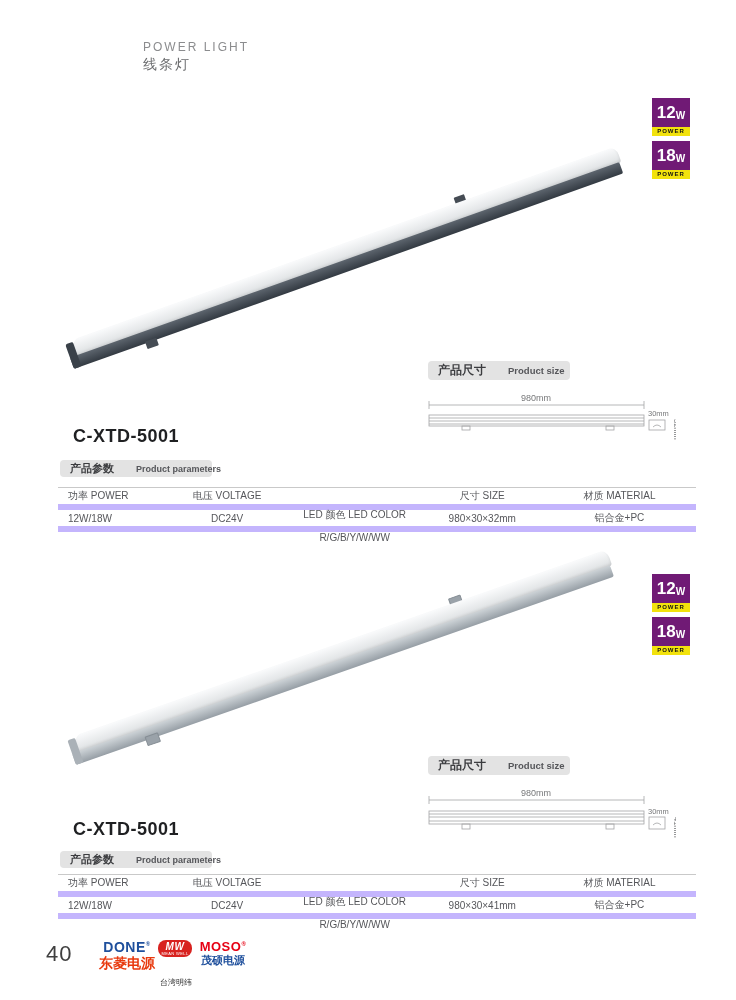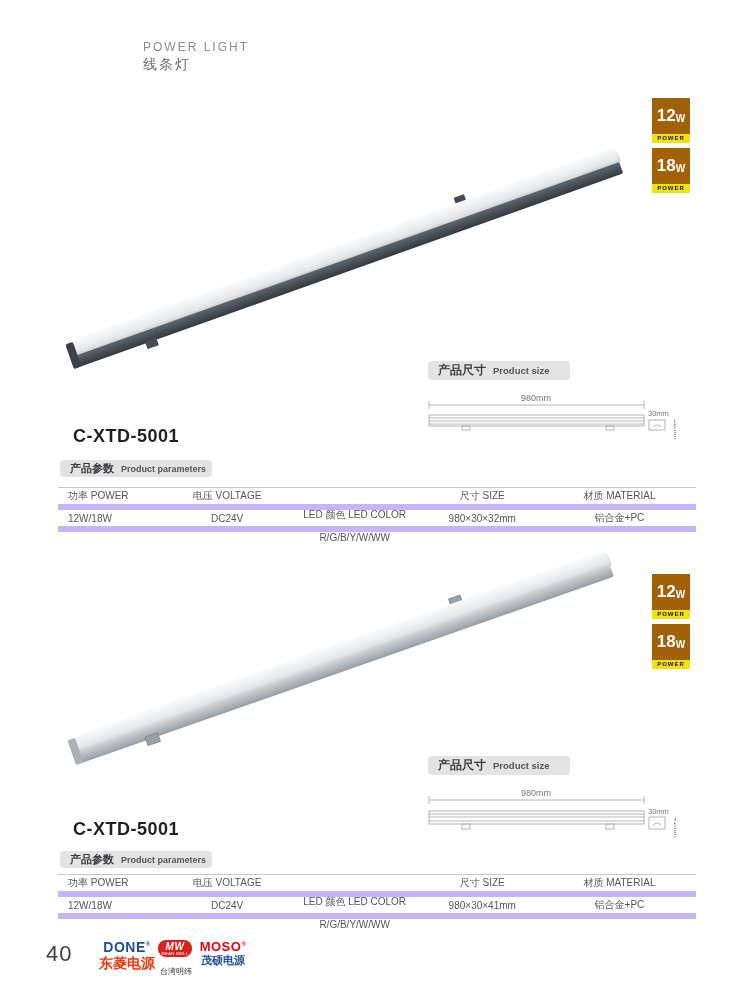--- a/index.html
+++ b/index.html
@@ -8,21 +8,21 @@
     font-family:"Liberation Sans", sans-serif; overflow:hidden;
   }
   
   .led-title{position:absolute; left:50px; top:30px; font-size:44px; font-weight:bold;
     color:#58595b; letter-spacing:1px; line-height:1;}
   .sub-en{position:absolute; left:143px; top:40px; font-size:12px; color:#8b8c8e; letter-spacing:2px;}
   .sub-cn{position:absolute; left:143px; top:56px; font-size:14px; color:#6d6e70; letter-spacing:2px;}
   
   .badge-group{position:absolute; left:652px; width:38px;}
   .badge{margin-bottom:5px;}
-  .badge-black{background:#a16207; color:#fff; height:36px; display:flex; align-items:center;
+  .badge-black{background:#701a75; color:#fff; height:29px; display:flex; align-items:center;
     justify-content:center; font-weight:bold;}
   .badge-black .num{font-size:17px;}
   .badge-black .w{font-size:10px; margin-top:5px;}
   .badge-yellow{background:#f2e20c; color:#111; font-size:6px; font-weight:bold; text-align:center;
     height:9px; line-height:9px; letter-spacing:1px;}
   
   .bar{position:absolute; height:28px; transform-origin:0% 100%;}
   .bar-diffuser{position:absolute; left:6px; right:0; top:0; height:17px;
     background:linear-gradient(#fafbfc,#dcdfe1);
     border-radius:9px 7px 3px 3px / 12px 9px 3px 3px;
@@ -33,21 +33,21 @@
   .bar-endcap{position:absolute; left:0; bottom:0; width:8px; height:26px; border-radius:2px;}
   .bar--dark .bar-endcap{background:#3a4149;}
   .bar--silver .bar-endcap{background:#aab1b7;}
   .bar-clip{position:absolute; border-radius:1px;}
   .clip-top{left:71%; top:-6px; width:11px; height:8px;}
   .clip-bottom{left:13%; bottom:-6px; width:12px; height:8px;}
   .bar--dark .bar-clip{background:#454c54;}
   .bar--silver .bar-clip{background:#9aa2a9; border:1px solid #868e95;}
   
   .pill{position:absolute; background:#e3e3e3; border-radius:4px; display:flex; align-items:center;
-    gap:7px; padding:0 10px; box-sizing:border-box;}
+    gap:22px; padding:0 10px; box-sizing:border-box;}
   .pill-size{width:142px; height:19px;}
   .pill-params{width:152px; height:17px;}
   .pill-cn{font-weight:bold; font-size:12px; color:#3c3d40; white-space:nowrap;}
   .pill-en{font-weight:bold; font-size:9.5px; color:#55565a; white-space:nowrap;}
   .pill-params .pill-cn{font-size:11px;}
   .pill-params .pill-en{font-size:9px;}
   
   .model{position:absolute; left:73px; font-size:18px; font-weight:bold; color:#1f2022; letter-spacing:.5px;}
   
   .dimsvg{position:absolute; left:426px;}
@@ -64,21 +64,21 @@
   .pagenum{position:absolute; left:46px; top:941px; font-size:22px; color:#3f3f3f; letter-spacing:1px;}
   .logo{position:absolute; top:940px; text-align:center;}
   .logo-done{left:99px; width:56px;}
   .done-name{color:#1e4f9c; font-weight:900; font-size:14px; letter-spacing:.5px; line-height:1.1;}
   .done-sub{color:#e8380d; font-weight:bold; font-size:14px; line-height:1.2;}
   .logo-mw{left:158px; width:36px;}
   .mw-box{width:34px; height:17px; background:#d8221f; color:#fff; border-radius:8px;
     display:flex; flex-direction:column; align-items:center; justify-content:center; line-height:1;}
   .mw-name{font-style:italic; font-weight:900; font-size:10px; letter-spacing:.5px;}
   .mw-inner{font-size:4px; letter-spacing:.4px;}
-  .mw-sub{color:#333; font-size:8px; margin-top:9px; white-space:nowrap;}
+  .mw-sub{color:#333; font-size:8px; margin-top:20px; white-space:nowrap;}
   .logo-moso{left:198px; width:50px;}
   .moso-name{color:#e60013; font-weight:900; font-size:13px; letter-spacing:.5px; line-height:1.1;}
   .moso-sub{color:#1e4f9c; font-weight:bold; font-size:11px; line-height:1.2;}
   sup.reg{font-size:6px; vertical-align:super;}
   svg line, svg rect, svg path{stroke:#a3a4a6; stroke-width:.8; fill:none;}
   svg text{fill:#77787a; font-family:"Liberation Sans",sans-serif;}
 </style>
 </head>
 <body>
 

